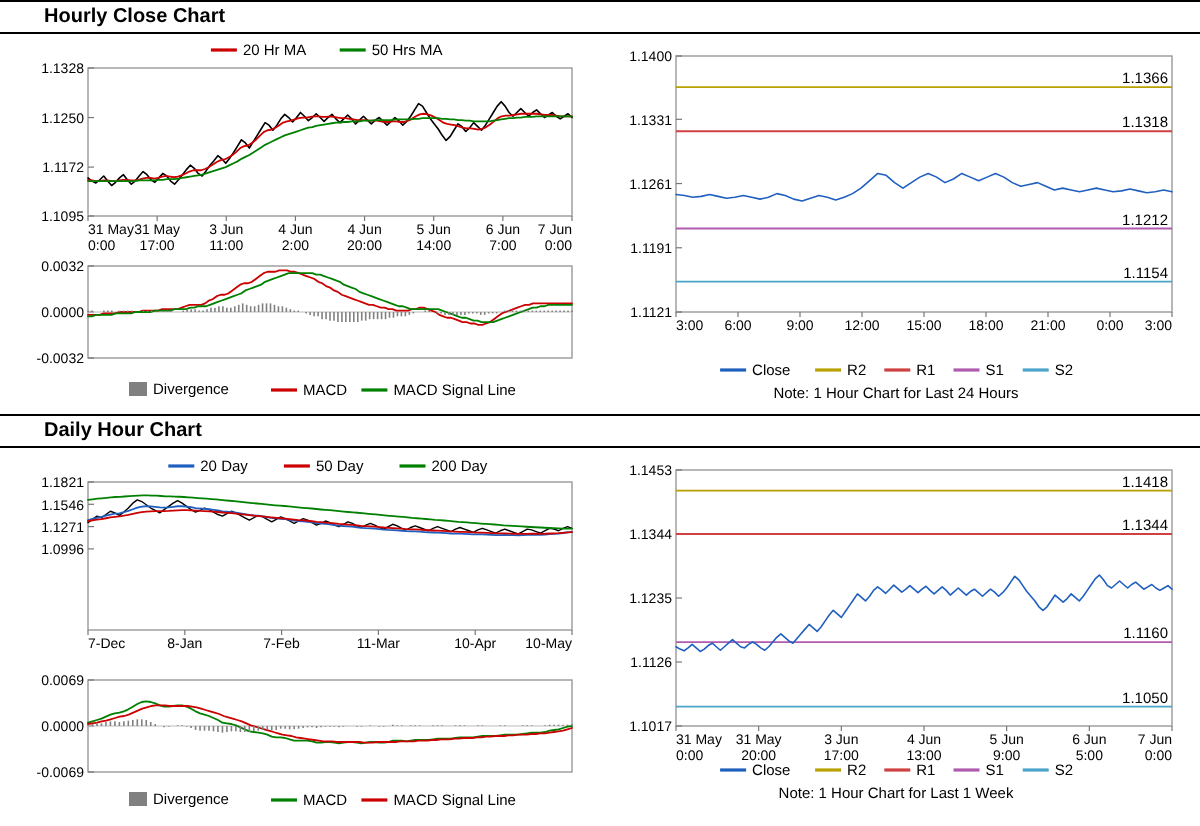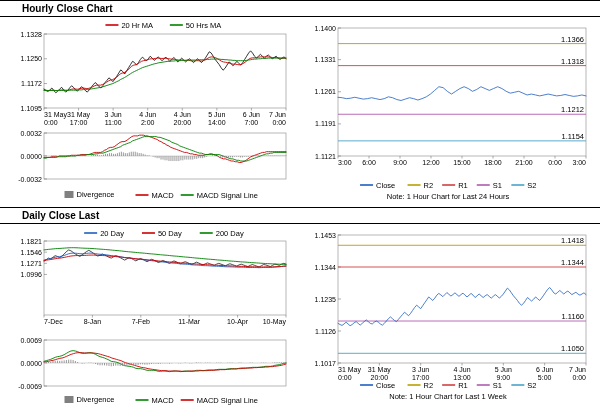--- a/index.html
+++ b/index.html
@@ -18,21 +18,21 @@
   .hr-line{position:absolute;left:0;width:600px;height:1px;background:#000;}
   svg{display:block;}
 </style>
 </head>
 <body>
 
 <div class="hr-line" style="top:0px;"></div>
 <div class="section-title" style="position:absolute;left:6px;top:3px;">Hourly Close Chart</div>
 <div class="hr-line" style="top:16px;"></div>
 
-<div class="section-title" style="position:absolute;left:6px;top:210px;">Daily Close Last</div>
+<div class="section-title" style="position:absolute;left:6px;top:210px;">Daily Hour Chart</div>
 <div class="hr-line" style="top:207px;"></div>
 <div class="hr-line" style="top:223px;"></div>
 
 <div class="panel" style="left:4px;top:18px;width:290px;height:105px;"></div>
 <div class="panel" style="left:4px;top:124px;width:290px;height:70px;"></div>
 <div class="panel" style="left:300px;top:18px;width:296px;height:185px;"></div>
 <div class="panel" style="left:4px;top:225px;width:290px;height:105px;"></div>
 <div class="panel" style="left:4px;top:331px;width:290px;height:70px;"></div>
 <div class="panel" style="left:300px;top:225px;width:296px;height:185px;"></div>
 

